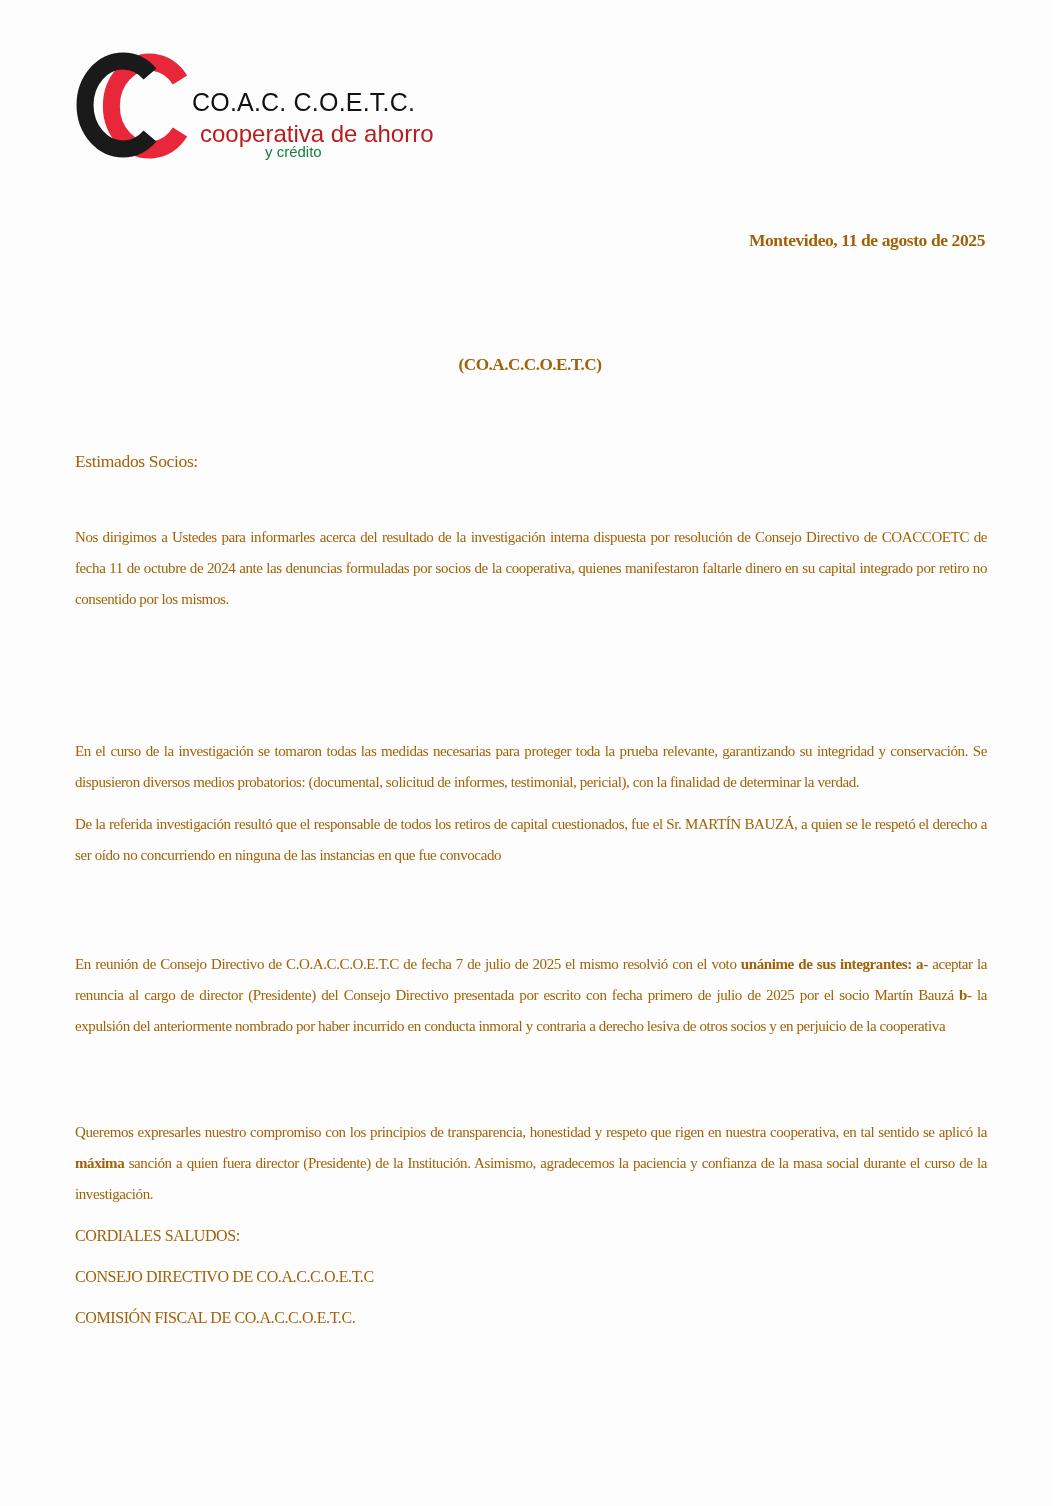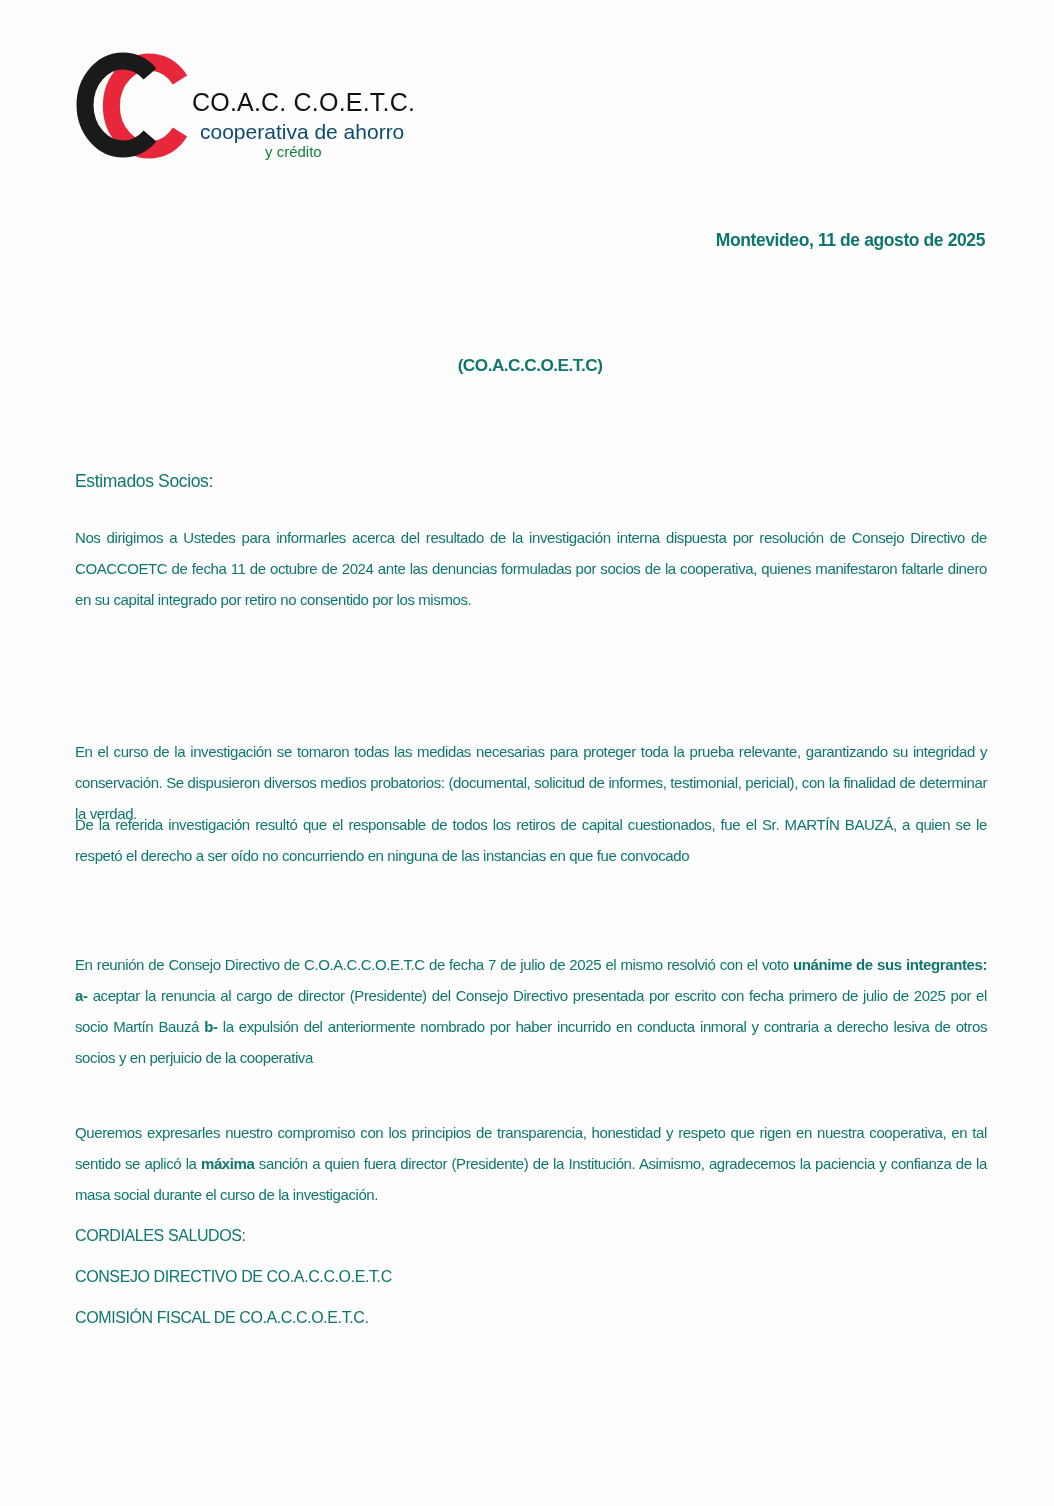--- a/index.html
+++ b/index.html
@@ -40,37 +40,37 @@
       font-family: "Liberation Sans", sans-serif;
       font-size: 25px;
       letter-spacing: 0.2px;
       color: #111;
       white-space: nowrap;
     }
     .logo-sub1 {
       position: absolute;
       left: 128px;
       top: 70px;
-      font-size: 21px;
-      color: #0c4a6e;
+      font-size: 24px;
+      color: #b91c1c;
       white-space: nowrap;
     }
     .logo-sub2 {
       position: absolute;
       left: 193px;
       top: 93px;
       font-size: 15px;
       color: #15803d;
       white-space: nowrap;
     }
 
     .doc-text {
-      font-family: Liberation Sans, sans-serif;
+      font-family: Liberation Serif, serif;
       font-size: 17.2px;
-      color: #0f766e;
+      color: #a16207;
       letter-spacing: -0.35px;
     }
 
     .date {
       position: absolute;
       right: 67px;
       top: 230px;
       font-weight: bold;
       font-size: 17.5px;
       letter-spacing: -0.4px;
@@ -86,21 +86,21 @@
       font-size: 17.2px;
       letter-spacing: -0.5px;
       white-space: nowrap;
     }
     .heading.l1 { top: 323px; }
     .heading.l2 { top: 355px; }
 
     .greeting {
       position: absolute;
       left: 75px;
-      top: 471px;
+      top: 451px;
       font-size: 17.5px;
     }
 
     .body-block {
       position: absolute;
       left: 75px;
       width: 912px;
       line-height: 31px;
       text-align: justify;
       font-size: 15px;

